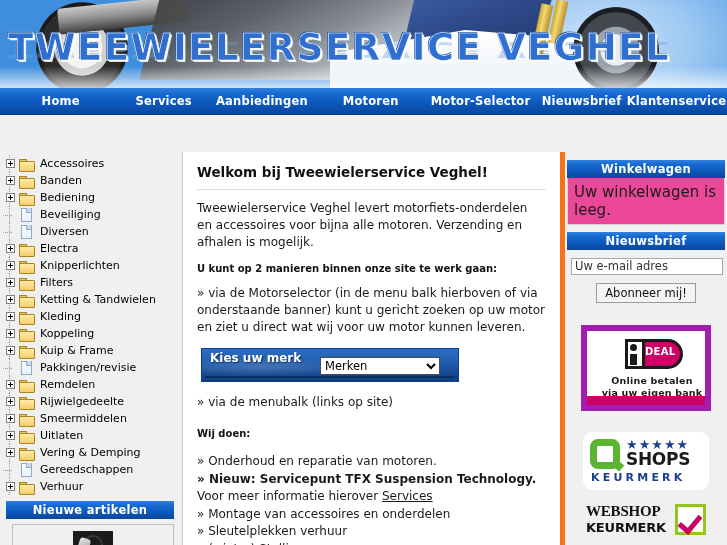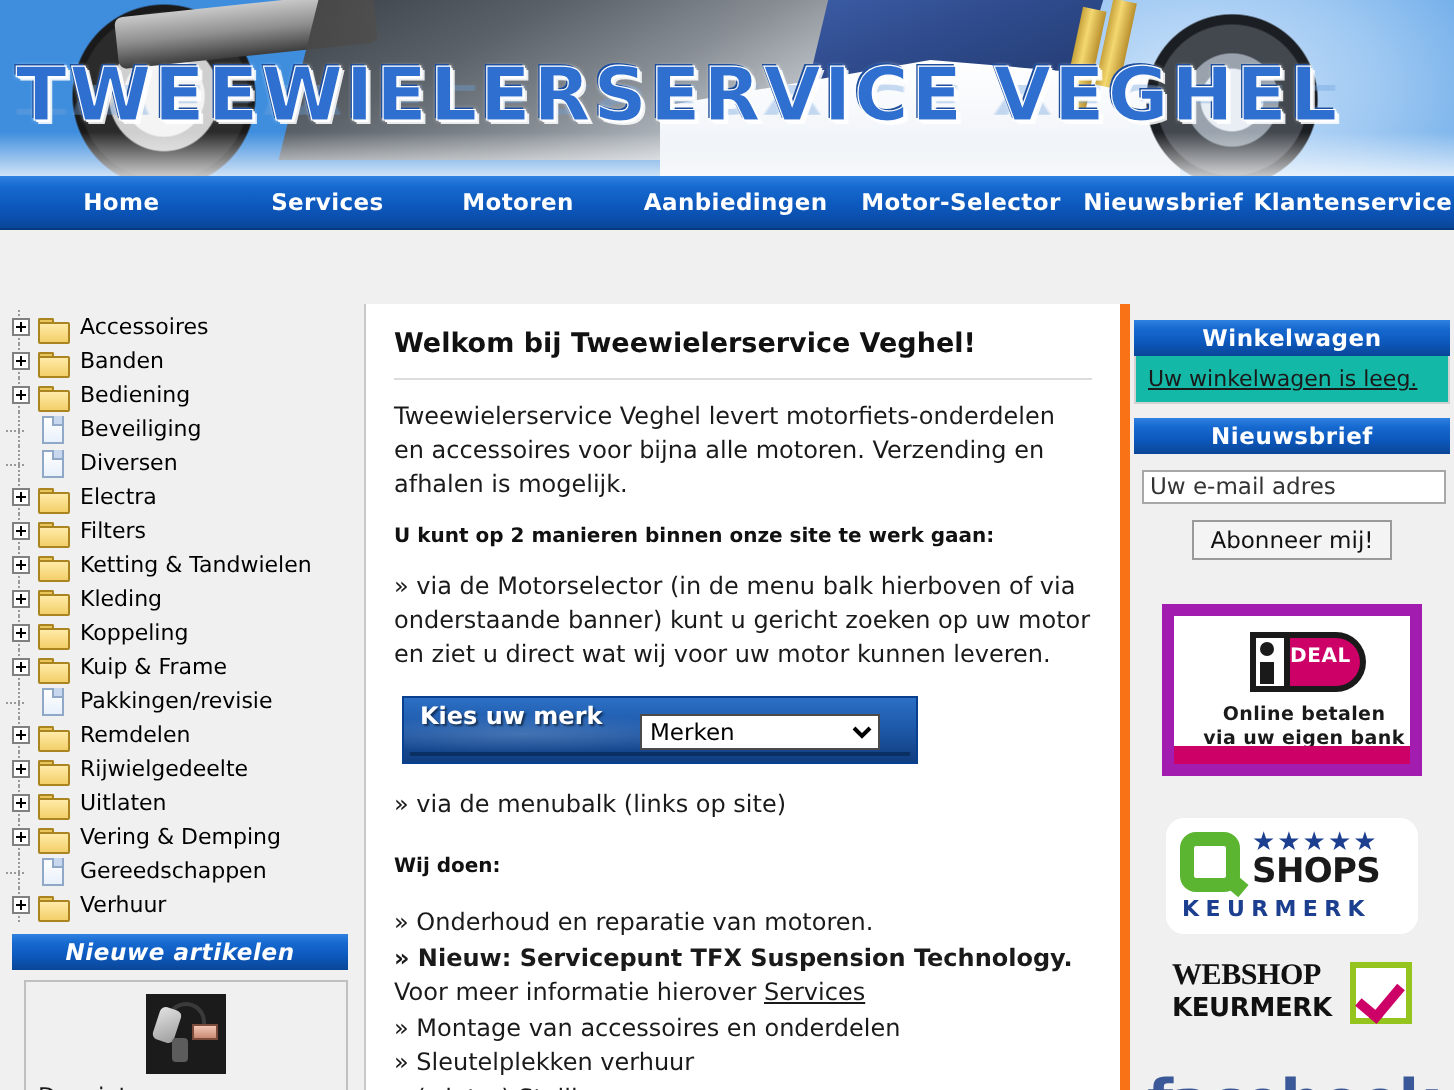--- a/index.html
+++ b/index.html
@@ -166,21 +166,21 @@
   }
   .tree-label { padding-left: 1px; }
 
   .panel-title {
     height: 18px; line-height: 18px; text-align: center;
     color: #fff; font-size: 11.5px; font-weight: bold;
     background: linear-gradient(180deg, #2f82e0 0%, #1669cf 25%, #0d59be 60%, #0a4697 100%);
     border-top: 1px solid #9a9a9a;
     letter-spacing: .3px;
   }
-  #left .panel-title { margin: 6px 8px 0 6px; border-top: none; font-style: italic; }
+  #left .panel-title { margin: 6px 8px 0 6px; border-top: none; }
   #newitems-box {
     margin: 5px 8px 0 12px;
     border: 1px solid #c0c0c0; background: #f0f0f0;
     padding: 6px 6px 8px 6px;
   }
   #newitems-thumb {
     width: 40px; height: 40px; margin: 0 auto 4px auto;
     background: #1b1b1b; position: relative; overflow: hidden;
   }
   #newitems-thumb .blob1 { position: absolute; left: 5px; top: 7px; width: 11px; height: 17px;
@@ -247,22 +247,22 @@
 
   
   #right {
     width: 162px; flex: 0 0 162px;
     background: #f0f0f0;
     padding: 0;
     overflow: hidden;
   }
   #right .panel-title { margin: 8px 2px 0 2px; border-top: none; }
   .cart-text {
-    background: #14b8a6; border: 1px solid #d2d2d2; border-top: none;
-    margin: 0 2px; padding: 5px 6px; font-size: 11px; color: #1a1a1a; text-decoration: underline;
+    background: #ec4899; border: 1px solid #d2d2d2; border-top: none;
+    margin: 0 2px; padding: 5px 6px; font-size: 15px; color: #1a1a1a;
   }
   #news-form { margin: 0 2px; padding: 5px 4px 6px 4px; }
   #news-form input[type=text] {
     width: 152px; height: 17px; font-size: 11.5px; padding: 1px 3px;
     border: 1px solid #a8a8a8; background: #fff; color: #333;
     font-family: "DejaVu Sans", "Liberation Sans", sans-serif;
   }
   #news-form .btnrow { text-align: center; padding-top: 7px; }
   #news-form button {
     font-size: 11.5px; padding: 2px 8px; background: #f4f4f4;
@@ -375,22 +375,22 @@
     <div class="bk-fork bk-fork2"></div>
     <div class="bk-wheel w2"></div>
     <div class="bk-shade"></div>
     <div id="banner-title-reflect">TWEEWIELERSERVICE VEGHEL</div>
     <div id="banner-title">TWEEWIELERSERVICE VEGHEL</div>
   </div>
 
   <div id="navbar">
     <div class="nav-item" style="width:126px">Home</div>
     <div class="nav-item" style="width:88px">Services</div>
+    <div class="nav-item" style="width:116px">Aanbiedingen</div>
     <div class="nav-item" style="width:110px">Motoren</div>
-    <div class="nav-item" style="width:116px">Aanbiedingen</div>
     <div class="nav-item" style="width:118px">Motor-Selector</div>
     <div class="nav-item" style="width:92px">Nieuwsbrief</div>
     <div class="nav-item" style="width:105px">Klantenservice</div>
   </div>
 
   <div id="cols">
 
     <div id="left">
       <div id="tree">
 
@@ -427,20 +427,26 @@
         <div class="tree-row">
           <div class="dashes"></div>
           <div class="plus"></div>
           <div class="folder"></div>
           <span class="tree-label">Electra</span>
         </div>
         <div class="tree-row">
           <div class="dashes"></div>
           <div class="plus"></div>
           <div class="folder"></div>
+          <span class="tree-label">Knipperlichten</span>
+        </div>
+        <div class="tree-row">
+          <div class="dashes"></div>
+          <div class="plus"></div>
+          <div class="folder"></div>
           <span class="tree-label">Filters</span>
         </div>
         <div class="tree-row">
           <div class="dashes"></div>
           <div class="plus"></div>
           <div class="folder"></div>
           <span class="tree-label">Ketting &amp; Tandwielen</span>
         </div>
         <div class="tree-row">
           <div class="dashes"></div>
@@ -470,20 +476,26 @@
           <div class="dashes"></div>
           <div class="plus"></div>
           <div class="folder"></div>
           <span class="tree-label">Remdelen</span>
         </div>
         <div class="tree-row">
           <div class="dashes"></div>
           <div class="plus"></div>
           <div class="folder"></div>
           <span class="tree-label">Rijwielgedeelte</span>
+        </div>
+        <div class="tree-row">
+          <div class="dashes"></div>
+          <div class="plus"></div>
+          <div class="folder"></div>
+          <span class="tree-label">Smeermiddelen</span>
         </div>
         <div class="tree-row">
           <div class="dashes"></div>
           <div class="plus"></div>
           <div class="folder"></div>
           <span class="tree-label">Uitlaten</span>
         </div>
         <div class="tree-row">
           <div class="dashes"></div>
           <div class="plus"></div>

